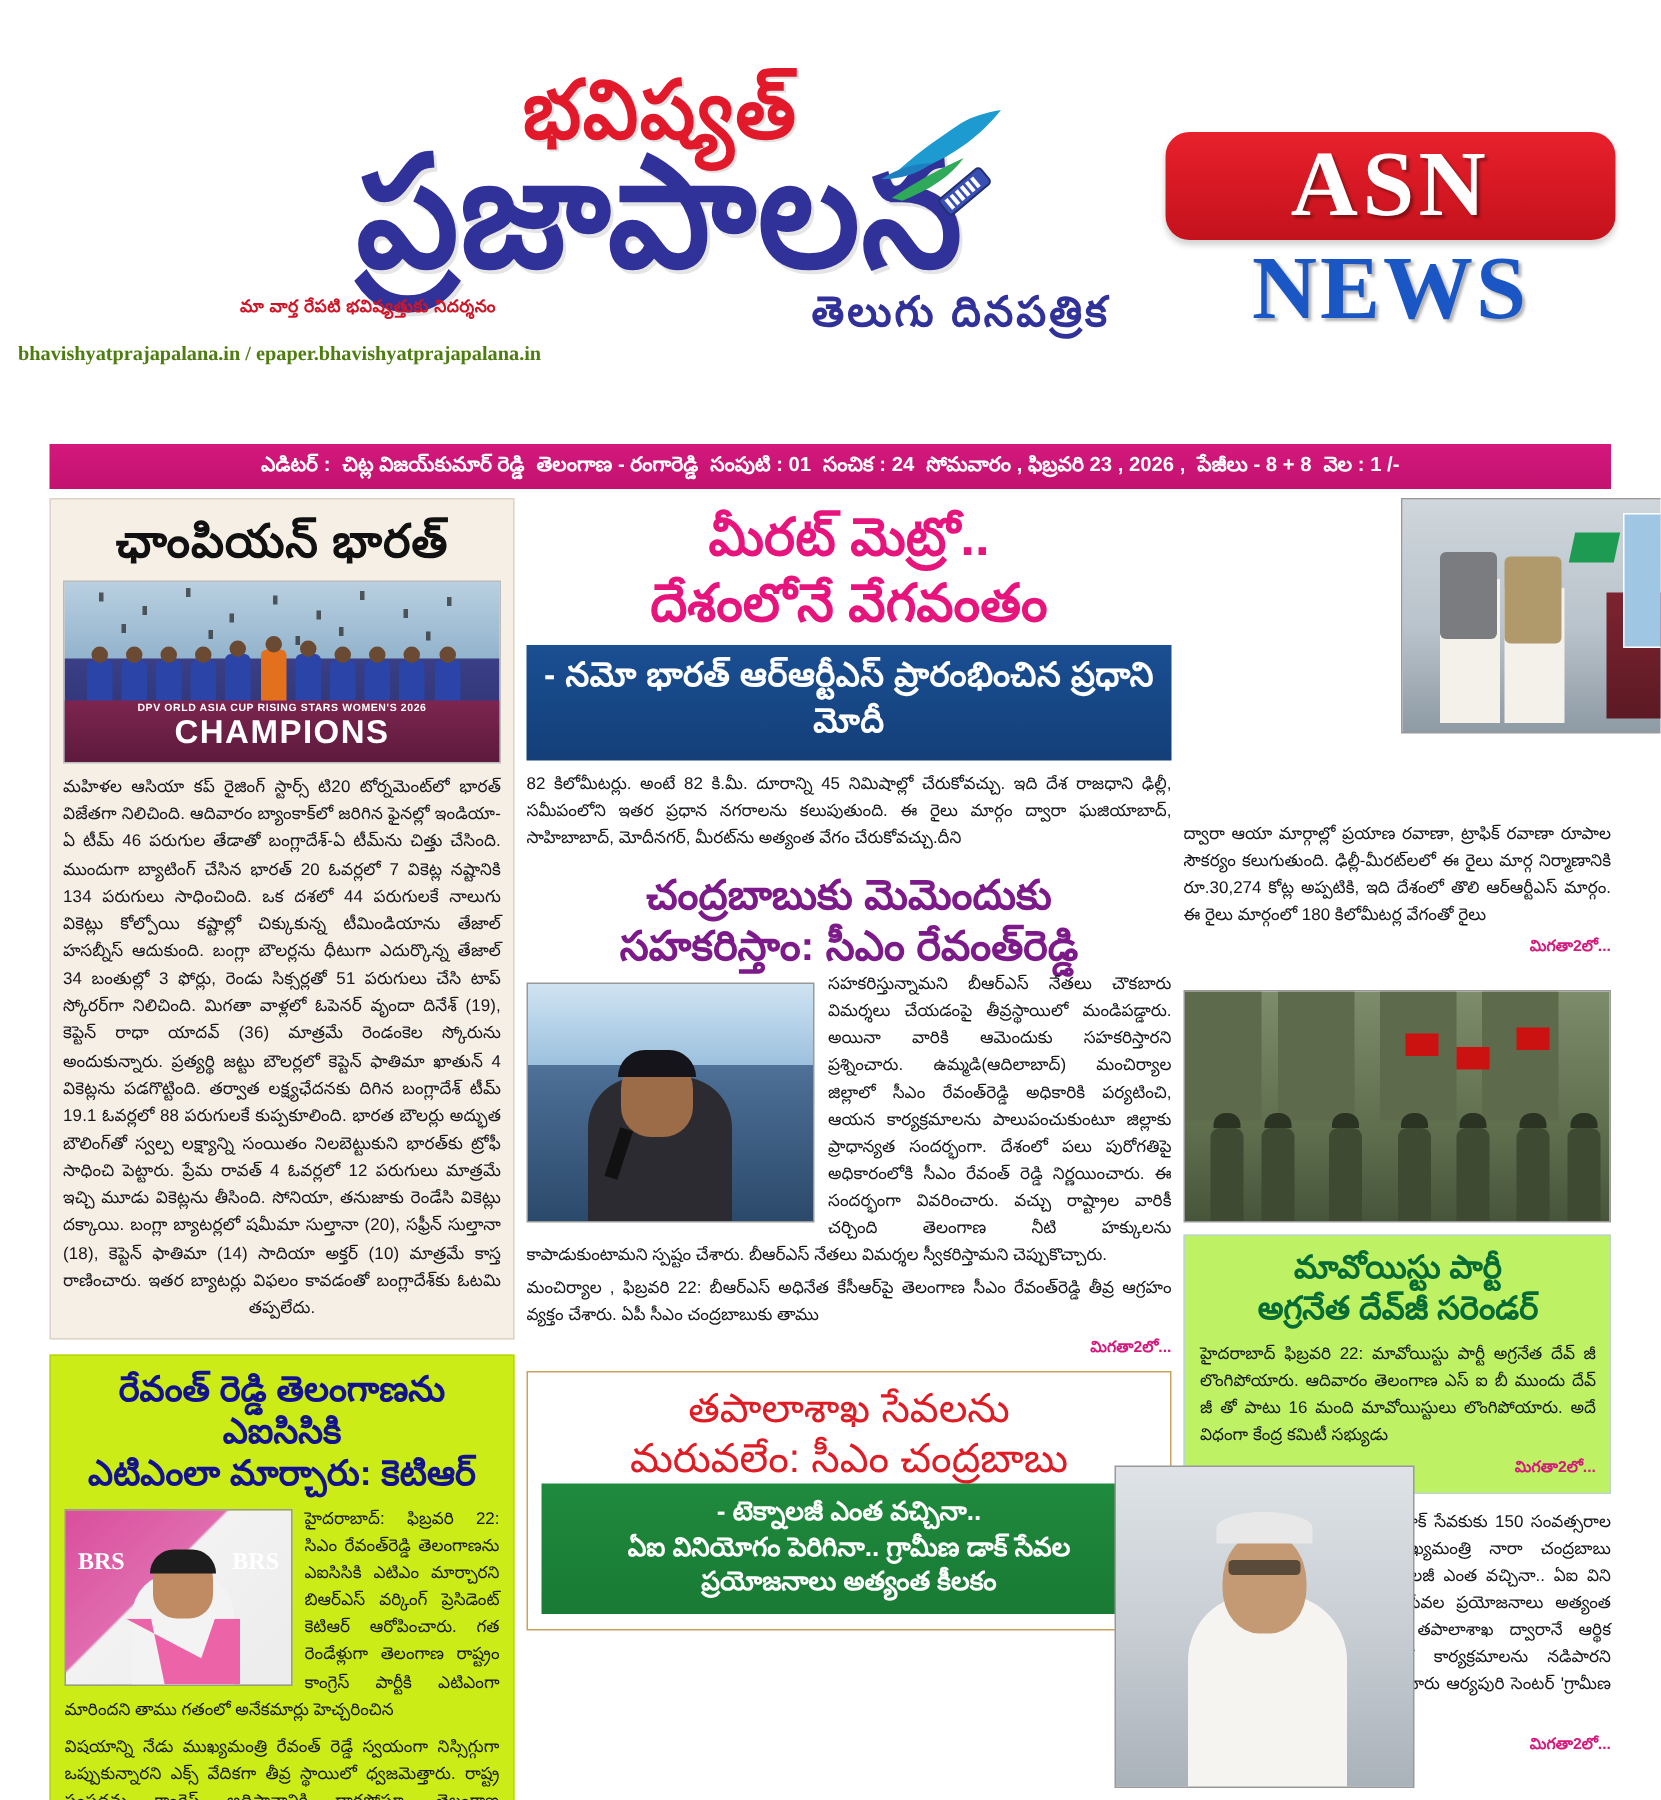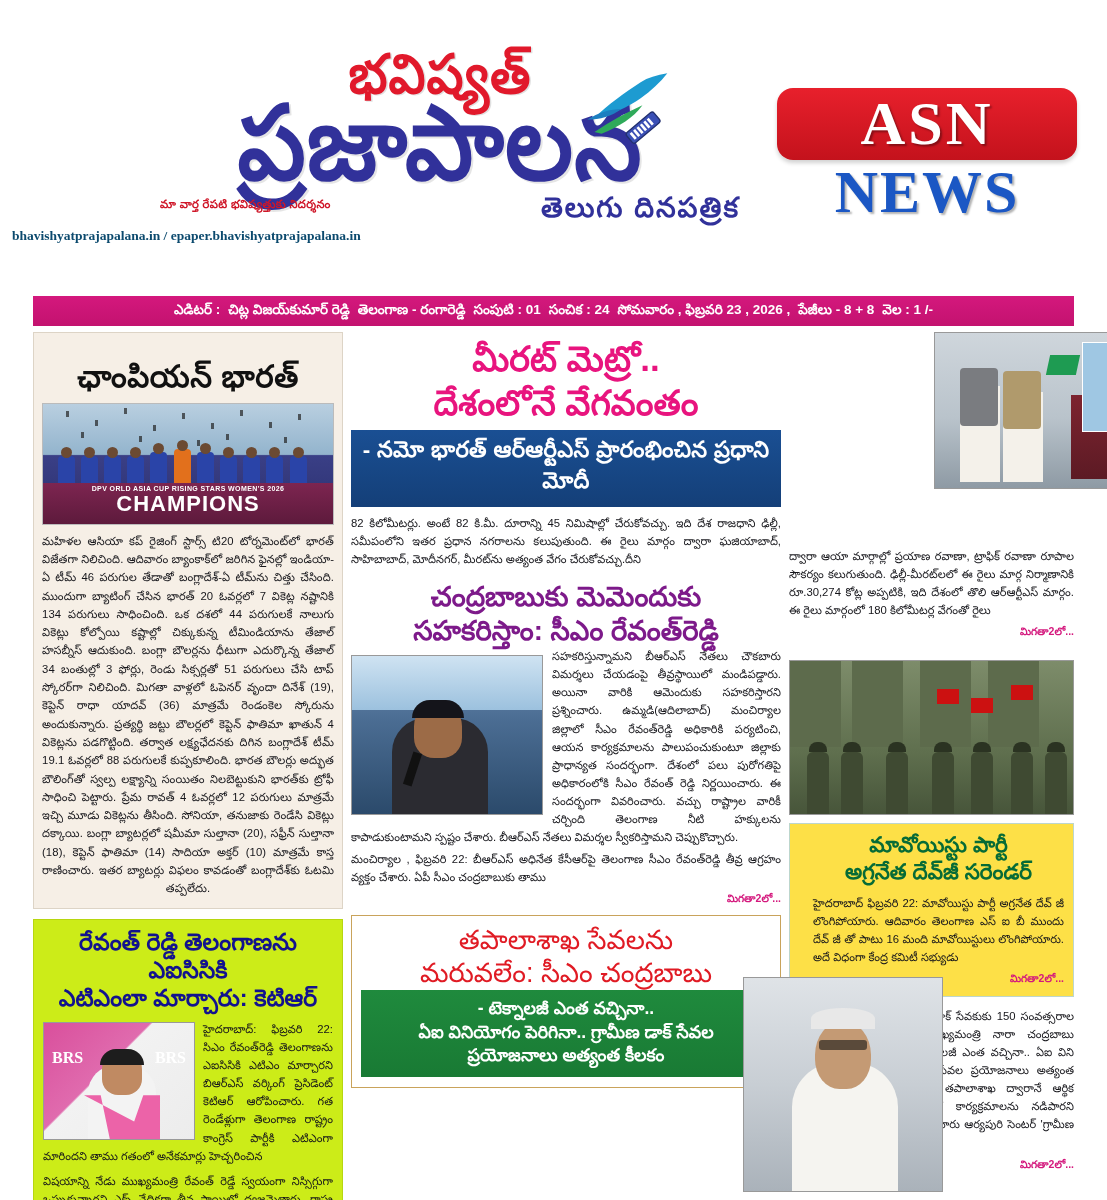--- a/index.html
+++ b/index.html
@@ -39,21 +39,21 @@
   .mast-tagline-red {
     position: absolute; left: 20px; top: 0;
     font-size: 11.5px; color: #cf1628; font-weight: bold; letter-spacing: .3px;
   }
   .mast-telugu-daily {
     position: absolute; right: 0px; top: -6px;
     font-size: 28px; color: #31319a; font-weight: bold; letter-spacing: 2px; text-align: center;
   }
   .mast-url {
     position: absolute; left: 12px; top: 228px; width: 560px;
-    font-size: 13.5px; color: #0c4a6e; font-weight: bold;
+    font-size: 13.5px; color: #4d7c0f; font-weight: bold;
     font-family: "Liberation Serif", "DejaVu Serif", serif;
   }
   .bird {
     position: absolute; left: 585px; top: 68px; width: 90px; height: 80px;
   }
   .asn-logo {
     position: absolute; right: 30px; top: 88px; width: 300px; text-align:center;
   }
   .asn-top {
     background: linear-gradient(180deg,#e8202c 0%, #c4121c 100%);
@@ -89,21 +89,21 @@
   .content { position: absolute; left: 33px; top: 332px; width: 1041px; height: 860px; }
 
   .col-left  { position:absolute; left:0;   top:0; width: 310px; }
   .col-mid   { position:absolute; left:318px; top:0; width: 430px; }
   .col-right { position:absolute; left:756px; top:0; width: 285px; }
 
   
   .cricket-box { background: #f6efe6; padding: 6px 8px 10px 8px; border:1px solid #ddd4c6; }
   .hl-black {
     font-size: 31px; font-weight: bold; color: #111; text-align:center;
-    line-height: 1.15; padding: 4px 0 8px 0; letter-spacing: .5px; margin-top: 16px;
+    line-height: 1.15; padding: 4px 0 8px 0; letter-spacing: .5px;
   }
   .photo { position: relative; width: 100%; overflow:hidden; border:1px solid #bbb; }
 
   
   .ph-cricket { height: 122px; background:linear-gradient(180deg,#b9cfe0 0%, #93b4cd 42%, #3a3f86 43%, #2a2f6e 100%); }
   .ph-cricket .player {
     position:absolute; bottom:26%; width:17px; height:36px; background:#2a44a8; border-radius:4px 4px 2px 2px;
   }
   .ph-cricket .head { position:absolute; top:-9px; left:3px; width:11px; height:11px; border-radius:50%; background:#6b4a33; }
   .ph-cricket .banner {
@@ -173,21 +173,21 @@
 
   
   .ph-maoist {
     width: 100%; height: 155px; border:1px solid #999; position:relative; overflow:hidden;
     background:linear-gradient(180deg,#7d8c6a 0%, #5f6f4e 60%, #47553a 100%);
   }
   .ph-maoist .tree { position:absolute; top:0; width:18%; height:56%; background:#5d6b4c; }
   .ph-maoist .soldier { position:absolute; bottom:0; width:22px; height:62px; background:#3f4a32; border-radius:6px 6px 0 0; }
   .ph-maoist .cap2 { position:absolute; top:-10px; left:2px; width:18px; height:10px; background:#2b3322; border-radius:8px 8px 0 0; }
   .ph-maoist .redflag { position:absolute; width:22px; height:15px; background:#cc1111; }
-  .maoist-box { margin-top: 8px; background:#fde047; border:1px solid #bcd6cd; padding: 8px 9px 9px 23px; }
+  .maoist-box { margin-top: 8px; background:#bef264; border:1px solid #bcd6cd; padding: 8px 9px 9px 10px; }
   .hl-green-dark { font-size: 21.5px; font-weight:bold; color:#076b36; text-align:center; line-height:1.25; }
 
   
   .postal-box { border:1px solid #c9a35b; padding: 8px 9px 10px 9px; background:#fff; }
   .hl-red { font-size: 27px; font-weight:normal; color:#e01b24; text-align:center; line-height:1.22; }
   .banner-green {
     background: linear-gradient(180deg,#1f8a3d 0%, #197a34 100%);
     color:#fff; font-size:17.5px; font-weight:bold; text-align:center;
     padding: 7px 8px 9px 8px; margin-top: 0; line-height:1.35;
   }

